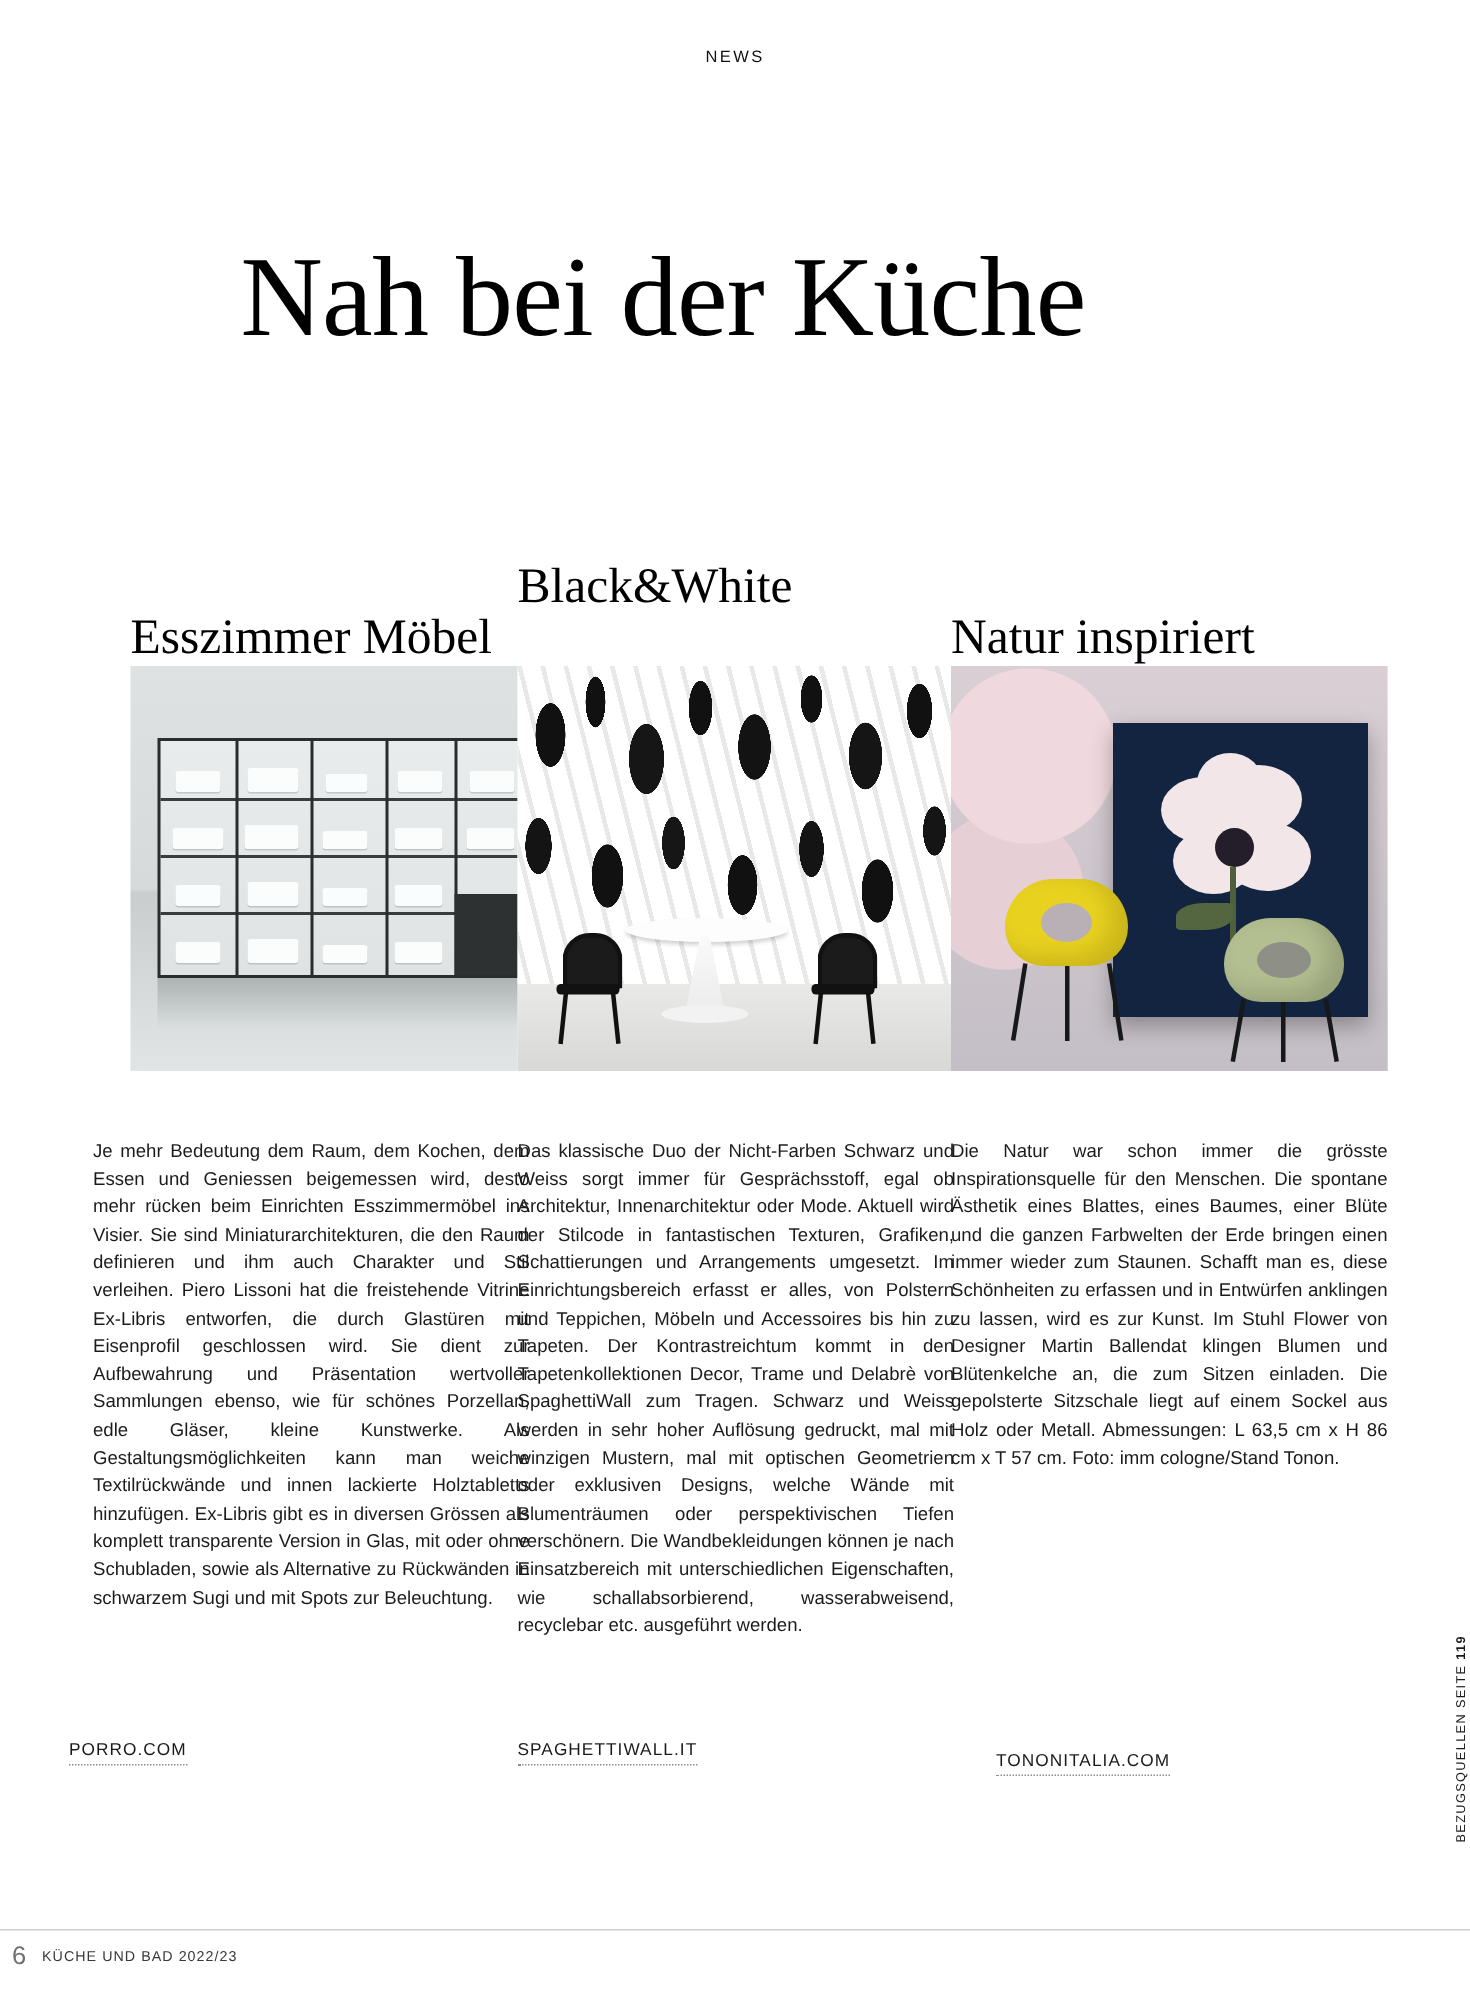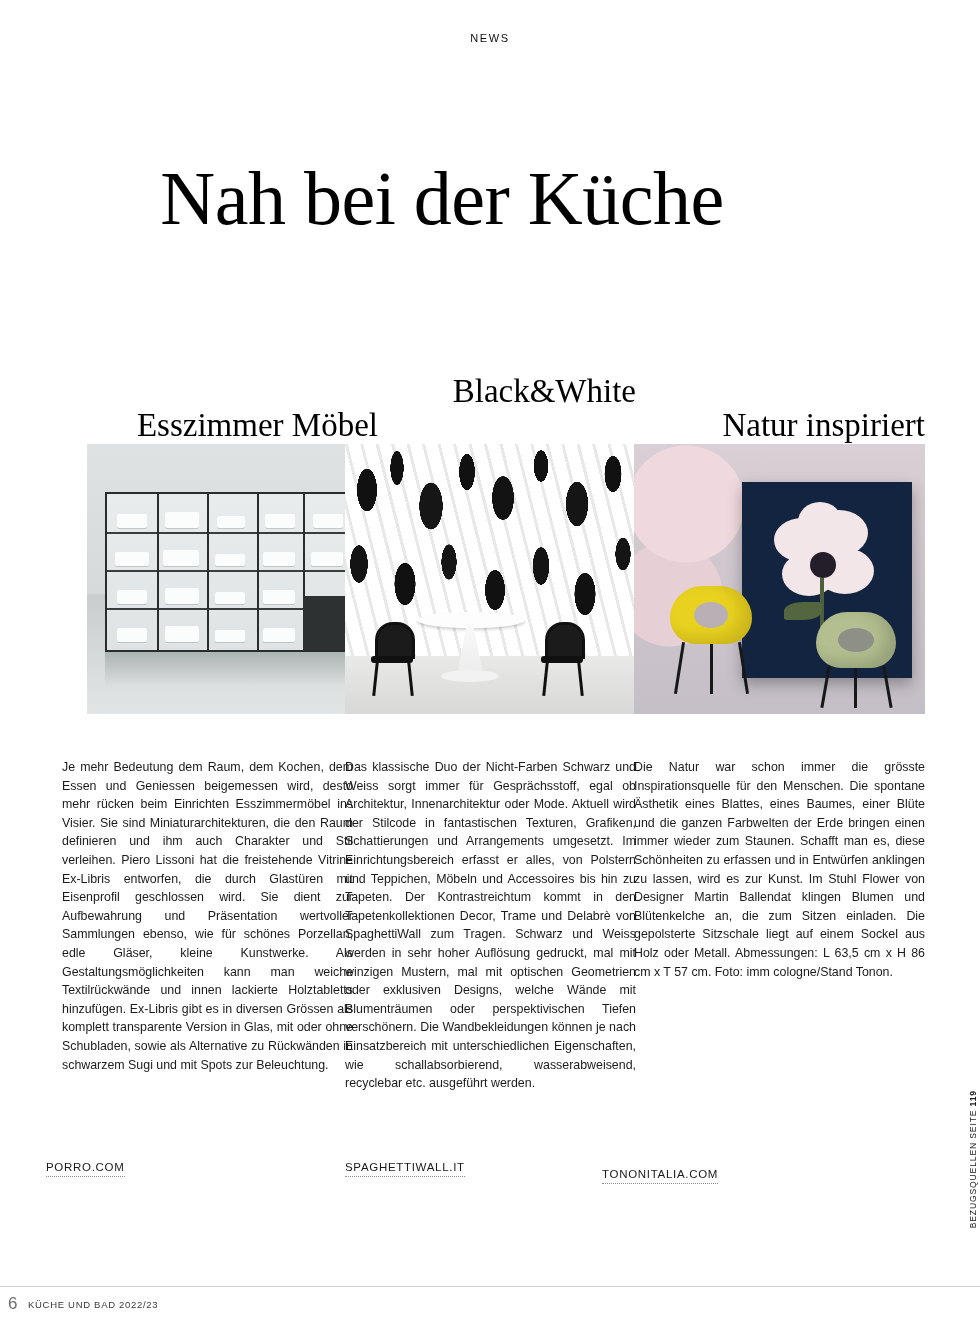--- a/index.html
+++ b/index.html
@@ -61,21 +61,20 @@
   .subline span {
     border-bottom: 1px dotted #8a8a8a;
     padding-bottom: 3px;
   }
 
   
   .col {
     position: absolute;
     top: 300px;
     width: 291px;
-    text-align: right;
   }
   .col-1 { left: 62px; padding-left: 25px; }
   .col-2 { left: 345px; }
   .col-3 { left: 634px; }
 
   .col-title {
     font-family: "Liberation Serif", serif;
     font-weight: 400;
     font-size: 33px;
     line-height: 38px;
@@ -332,21 +331,21 @@
 
   .link {
     position: absolute;
     font-size: 11.5px;
     letter-spacing: 0.7px;
     color: #1a1a1a;
   }
   .link span { border-bottom: 1px dotted #8d8d8d; padding-bottom: 3px; }
   .lk-1 { left: 46px; top: 1161px; }
   .lk-2 { left: 345px; top: 1161px; }
-  .lk-3 { left: 602px; top: 1168px; }
+  .lk-3 { left: 664px; top: 1168px; }
 
   
   .sidenote {
     position: absolute;
     right: 12px;
     top: 1090px;
     transform-origin: right top;
     transform: rotate(-90deg) translate(0, 0);
     white-space: nowrap;
     font-size: 8.5px;

